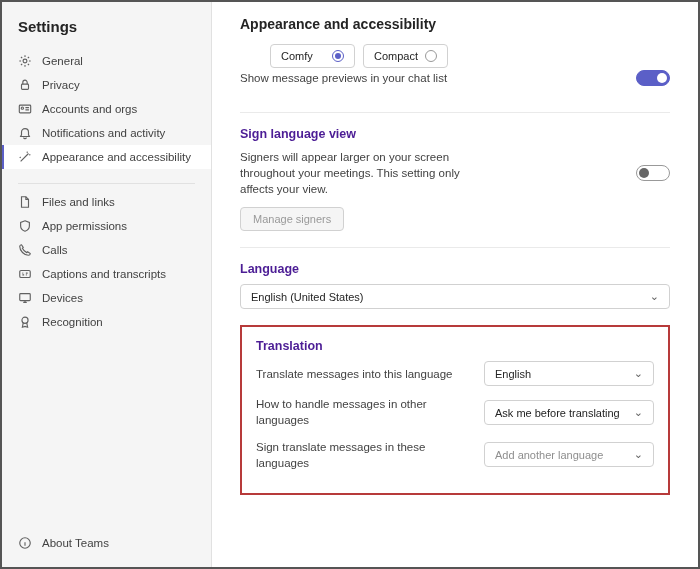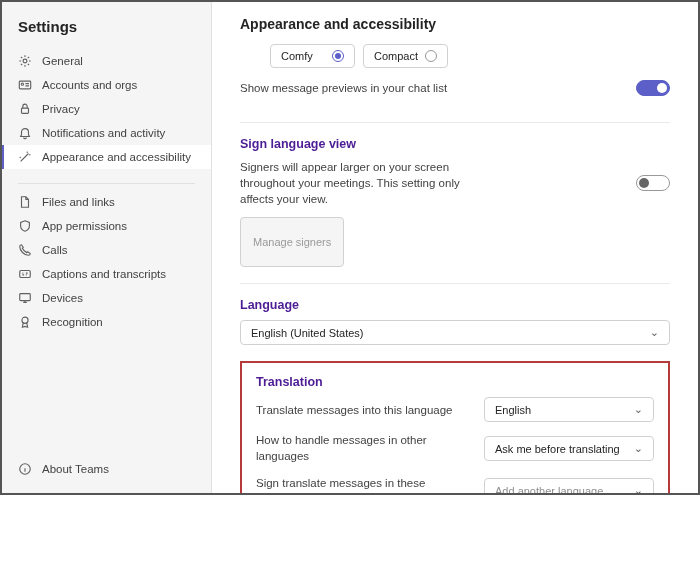--- a/index.html
+++ b/index.html
@@ -1,17 +1,17 @@
 <!DOCTYPE html>
 <html><head>
 <meta charset="utf-8">
 <style>
 * { box-sizing: border-box; margin: 0; padding: 0; }
 body { font-family: "Segoe UI", -apple-system, sans-serif; background: #fff; color: #242424; font-size: 12px; }
-.app { display: flex; width: 700px; height: 495px; border: 2px solid #555; }
+.app { display: flex; width: 700px; height: 569px; border: 2px solid #555; }
 .sidebar { width: 210px; background: #f5f5f5; border-right: 1px solid #e1e1e1; padding: 12px 0; display: flex; flex-direction: column; }
 .sidebar-title { font-size: 15px; font-weight: 700; padding: 4px 16px 14px; }
 .sidebar-group { margin-bottom: 8px; }
 .sidebar-item { display: flex; align-items: center; gap: 10px; padding: 5px 16px; font-size: 11.5px; color: #424242; cursor: pointer; }
 .sidebar-item.active { background: #fff; border-left: 2px solid #5b5fc7; padding-left: 14px; }
 .sidebar-item .icon { width: 14px; height: 14px; display: inline-flex; align-items: center; justify-content: center; color: #616161; flex-shrink: 0; }
 .sidebar-footer { margin-top: auto; }
 .divider { height: 1px; background: #e1e1e1; margin: 6px 16px; }
 
 .main { flex: 1; padding: 14px 28px 12px; overflow-y: auto; }
@@ -26,21 +26,21 @@
 .radio-btn { display: flex; align-items: center; justify-content: space-between; border: 1px solid #d1d1d1; border-radius: 4px; padding: 5px 10px; font-size: 11px; width: 85px; background: #fff; }
 .radio-circle { width: 12px; height: 12px; border-radius: 50%; border: 1.5px solid #999; position: relative; }
 .radio-circle.selected { border-color: #5b5fc7; }
 .radio-circle.selected::after { content: ""; position: absolute; inset: 2px; border-radius: 50%; background: #5b5fc7; }
 
 .toggle { width: 34px; height: 16px; border-radius: 10px; background: #fff; border: 1px solid #999; position: relative; cursor: pointer; flex-shrink: 0; }
 .toggle .knob { width: 10px; height: 10px; border-radius: 50%; background: #666; position: absolute; top: 2px; left: 2px; }
 .toggle.on { background: #5b5fc7; border-color: #5b5fc7; }
 .toggle.on .knob { left: auto; right: 2px; background: #fff; }
 
-.btn { border: 1px solid #d1d1d1; background: #f5f5f5; color: #999; border-radius: 4px; padding: 18px 12px; font-size: 11px; cursor: pointer; }
+.btn { border: 1px solid #d1d1d1; background: #f5f5f5; color: #999; border-radius: 4px; padding: 5px 12px; font-size: 11px; cursor: pointer; }
 .select { display: flex; align-items: flex-end; justify-content: space-between; border: 1px solid #d1d1d1; border-radius: 4px; padding: 5px 10px; font-size: 11px; background: #fff; cursor: pointer; }
 .select.full { width: 100%; }
 .select.half { width: 170px; flex-shrink: 0; }
 .select.placeholder span:first-child { color: #8e8e8e; }
 .chev { color: #616161; }
 
 .highlight-box { border: 2px solid #b73a3a; padding: 12px 14px; margin-bottom: 14px; }
 svg { width: 14px; height: 14px; stroke: currentColor; fill: none; stroke-width: 1.3; }
 </style>
 </head>
@@ -56,39 +56,39 @@
             <svg viewBox="0 0 16 16">
               <circle cx="8" cy="8" r="2.2"></circle>
               <path d="M8 1.5v2M8 12.5v2M14.5 8h-2M3.5 8h-2M12.6 3.4l-1.4 1.4M4.8 11.2l-1.4 1.4M12.6 12.6l-1.4-1.4M4.8 4.8 3.4 3.4"></path>
             </svg>
           </span>
         <span>General</span>
       </div>
       <div class="sidebar-item">
         <span class="icon">
             <svg viewBox="0 0 16 16">
+              <rect x="4" y="7" width="8" height="6" rx="1"></rect>
+              <path d="M5.5 7V5a2.5 2.5 0 0 1 5 0v2"></path>
+            </svg>
+          </span>
+        <span>Privacy</span>
+      </div>
+      <div class="sidebar-item">
+        <span class="icon">
+            <svg viewBox="0 0 16 16">
               <rect x="1.5" y="3.5" width="13" height="9" rx="1"></rect>
               <circle cx="5" cy="7" r="1.3"></circle>
               <path d="M8.5 6.5h4M8.5 9h4"></path>
             </svg>
           </span>
         <span>Accounts and orgs</span>
       </div>
       <div class="sidebar-item">
         <span class="icon">
             <svg viewBox="0 0 16 16">
-              <rect x="4" y="7" width="8" height="6" rx="1"></rect>
-              <path d="M5.5 7V5a2.5 2.5 0 0 1 5 0v2"></path>
-            </svg>
-          </span>
-        <span>Privacy</span>
-      </div>
-      <div class="sidebar-item">
-        <span class="icon">
-            <svg viewBox="0 0 16 16">
               <path d="M4 10V7a4 4 0 0 1 8 0v3l1 2H3l1-2zM6.5 13a1.5 1.5 0 0 0 3 0"></path>
             </svg>
           </span>
         <span>Notifications and activity</span>
       </div>
       <div class="sidebar-item active">
         <span class="icon">
             <svg viewBox="0 0 16 16">
               <path d="M3 13 12 4M10 2l1 1M13 5l1 1M3 8l-1 1"></path>
             </svg>
@@ -164,21 +164,21 @@
           </span>
         <span>About Teams</span>
       </div>
     </div>
   </aside>
 
   <main class="main">
     <div class="main-title">Appearance and accessibility</div>
 
     <div class="section">
-      <div class="radio-group" style="margin-bottom:12px;padding-left:30px;">
+      <div class="radio-group" style="margin-bottom:2px;padding-left:30px;">
         <div class="radio-btn">
           <span>Comfy</span>
           <span class="radio-circle selected"></span>
         </div>
         <div class="radio-btn">
           <span>Compact</span>
           <span class="radio-circle"></span>
         </div>
       </div>
       <div class="row">

